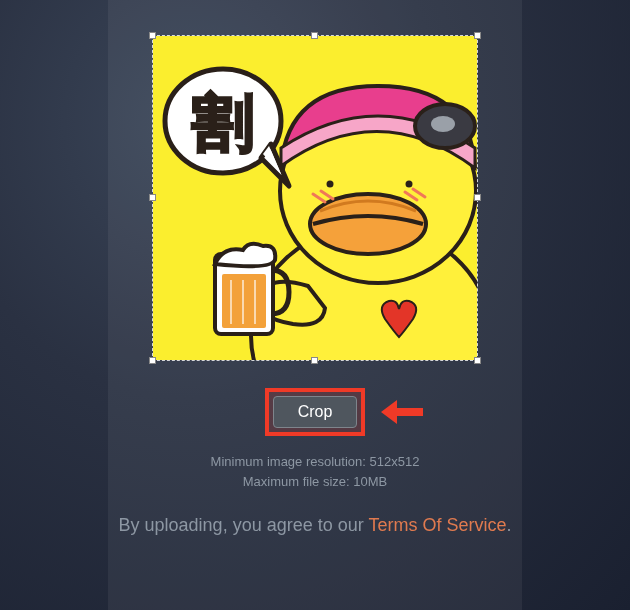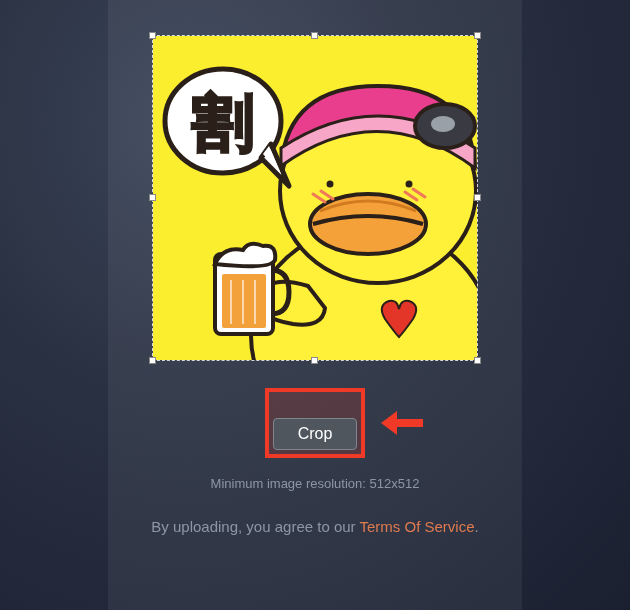--- a/index.html
+++ b/index.html
@@ -73,42 +73,41 @@
       position: relative;
       z-index: 1;
       background: #4f565e;
       color: #fff;
       font-size: 16px;
       padding: 6px 24px;
       border: 1px solid #7e858c;
       border-radius: 4px;
       cursor: pointer;
       font-weight: 400;
-      margin-top: 22px;
     }
     .arrow {
       position: absolute;
       left: calc(100% + 24px);
       top: 50%;
       transform: translateY(-50%);
       pointer-events: none;
     }
     .info {
       margin-top: 24px;
       text-align: center;
       color: #8d97a3;
       font-size: 13px;
       font-weight: 300;
       line-height: 1.5;
     }
     .agreement {
       margin-top: 24px;
       text-align: center;
       color: #8d97a3;
-      font-size: 15px;
+      font-size: 18px;
       font-weight: 300;
     }
     .agreement a {
       color: #e07a4f;
       text-decoration: none;
       cursor: pointer;
     }
   </style>
 </head>
 <body>
@@ -178,19 +177,20 @@
   <div class="button-row">
     <div class="highlight-box"></div>
     <button class="crop-btn">Crop</button>
     <svg class="arrow" width="42" height="24" viewBox="0 0 42 24">
       <path d="M42 8 L16 8 L16 0 L0 12 L16 24 L16 16 L42 16 Z" fill="#f03a27"></path>
     </svg>
   </div>
 
   <div class="info">
     <div>Minimum image resolution: 512x512</div>
+    <div>Maximum file size: 10MB</div>
   </div>
 
   <div class="agreement">
     <span>By uploading, you agree to our </span><a>Terms Of Service</a><span>.</span>
   </div>
 
 </div>
 
 </body></html>

